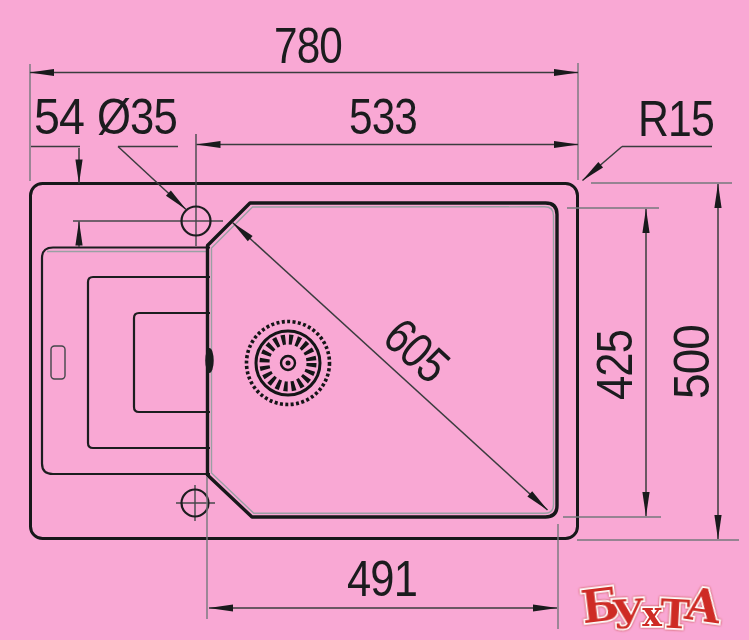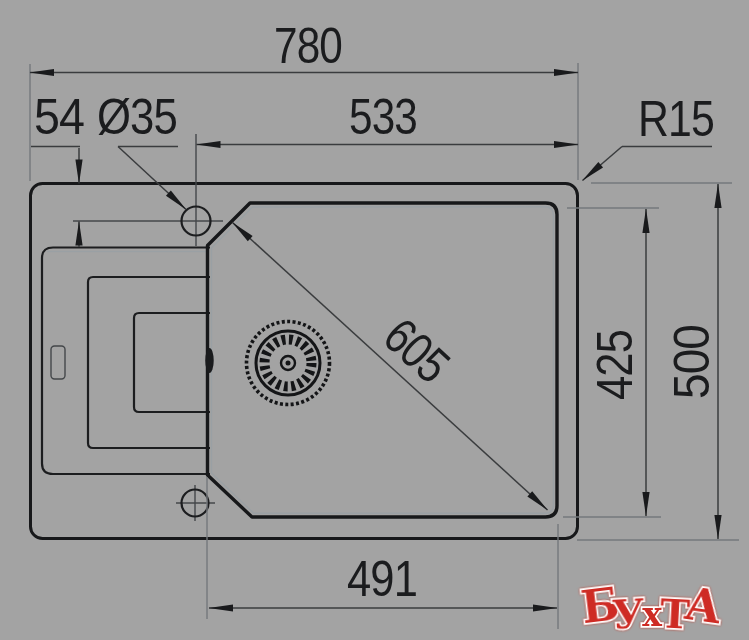--- a/index.html
+++ b/index.html
@@ -1,16 +1,16 @@
 <!DOCTYPE html>
 <html><head>
 <meta charset="utf-8">
 <style>
   html,body{margin:0;padding:0;background:#fff;}
-  .canvas{position:relative;width:749px;height:640px;background:#a3a3a3;overflow:hidden;}
+  .canvas{position:relative;width:749px;height:640px;background:#f9a8d4;overflow:hidden;}
   svg{display:block;}
   .thick{fill:none;stroke:#17181a;stroke-width:3;stroke-linejoin:round;}
   .med{fill:none;stroke:#1c1d1f;stroke-width:2.2;stroke-linejoin:round;}
   .thin{fill:none;stroke:#44474a;stroke-width:1.4;}
   .ext{fill:none;stroke:#74787c;stroke-width:1.4;}
   .shade{fill:none;stroke:#9aa0a4;stroke-width:1.4;}
   .dim{fill:none;stroke:#3a3c3e;stroke-width:1.5;}
   .dim-label{font-family:"Liberation Sans","DejaVu Sans",sans-serif;font-size:50px;fill:#1b1c1e;text-anchor:middle;letter-spacing:-1px;}
   .wm{font-family:"DejaVu Serif","Liberation Serif",serif;font-weight:bold;text-anchor:middle;
       stroke:#ffffff;stroke-width:3.4;paint-order:stroke;filter:drop-shadow(0 0 1px #c0392b);}

